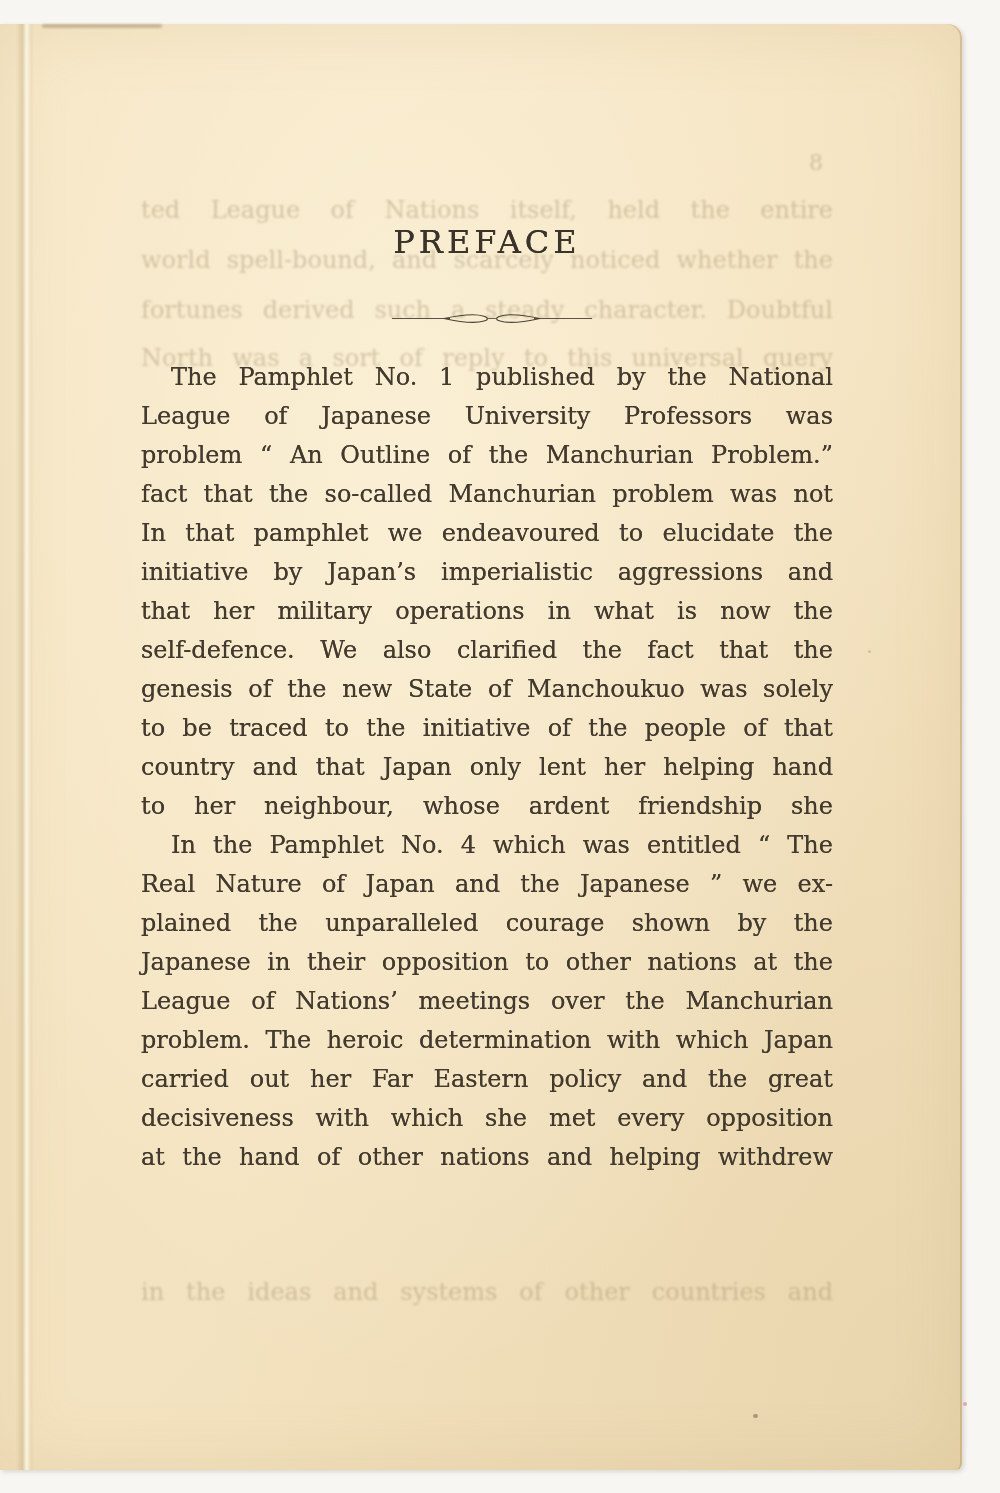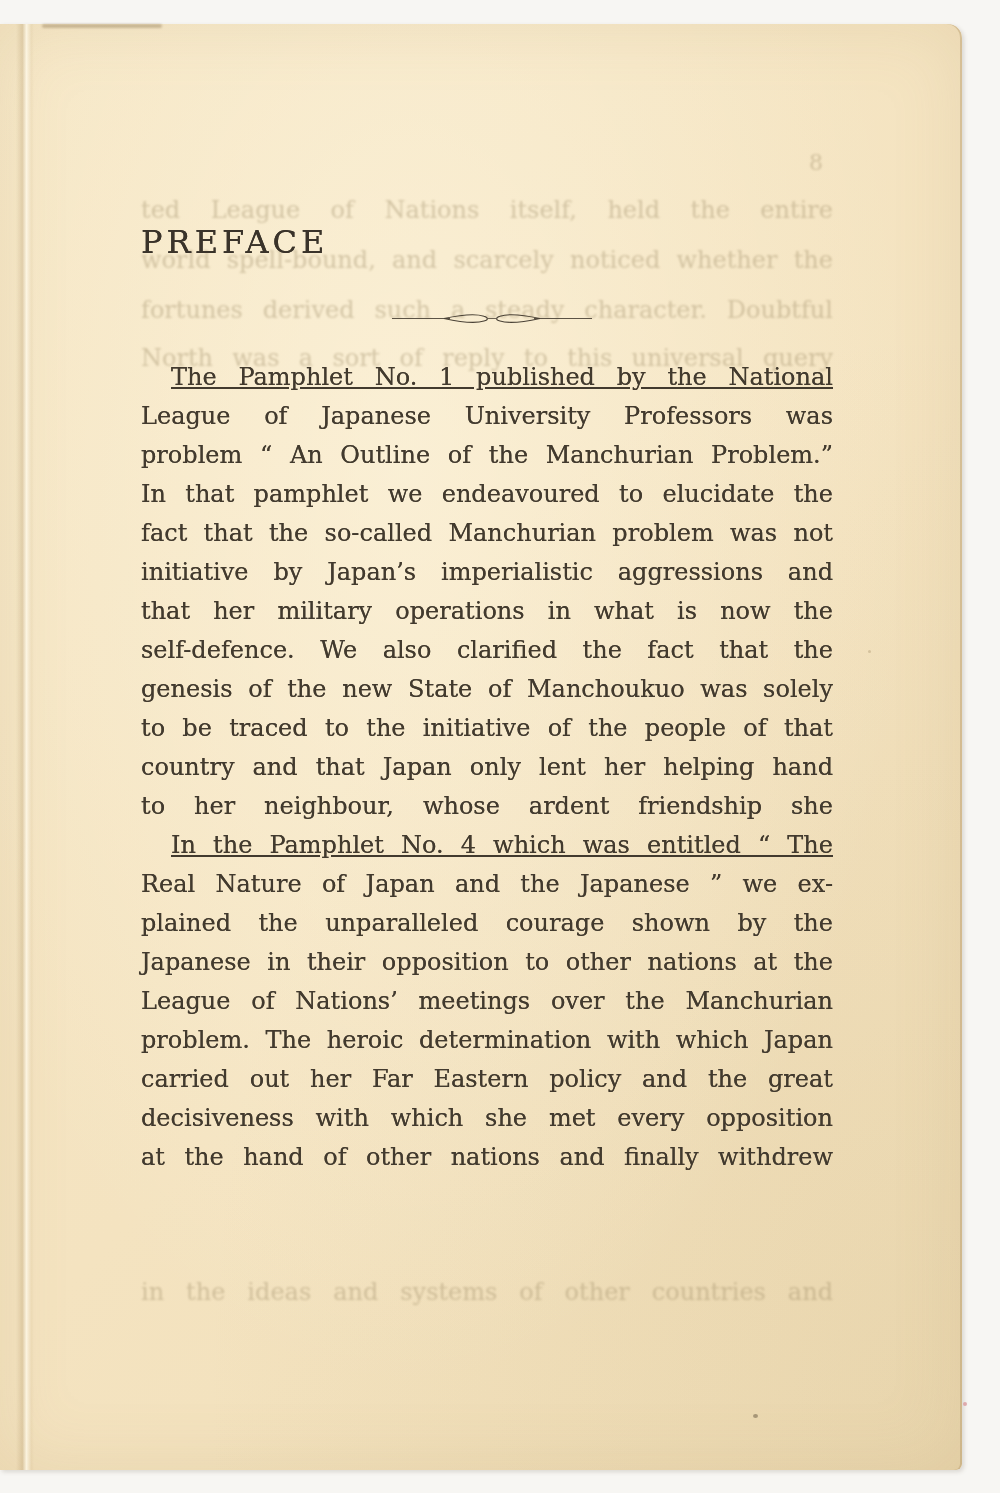--- a/index.html
+++ b/index.html
@@ -31,34 +31,34 @@
       rgba(150,118,66,0.06) 85%,
       rgba(150,118,66,0) 100%);
   }
   .top-smudge{
     position:absolute;left:42px;top:0;width:120px;height:4px;
     background:rgba(110,82,42,0.30);border-radius:3px;filter:blur(1.2px);
   }
   
   .title{
     position:absolute;left:141px;top:226px;width:692px;
-    font-size:32px;line-height:1;letter-spacing:4px;
+    text-align:center;font-size:32px;line-height:1;letter-spacing:4px;
     color:#3a332a;text-shadow:0 0 0.5px #3a332a;
   }
   
   .divider{position:absolute;left:392px;top:310px;width:200px;height:16px;}
   
   .bodytext{
     position:absolute;left:141px;top:358px;width:692px;
     font-size:24px;line-height:39px;color:#423a2e;
     text-shadow:0 0 0.5px rgba(66,58,46,0.85);
     word-spacing:1.5px;
   }
   .line{text-align:justify;text-align-last:justify;}
-  .line.indent{text-indent:30px;text-decoration:underline;}
+  .line.indent{text-indent:30px;}
   .line.para-end{text-align-last:left;}
   
   .ghost{
     position:absolute;left:141px;top:0;width:692px;height:1493px;
     color:#97855f;opacity:0.38;filter:blur(1.3px);
     font-size:24px;pointer-events:none;
   }
   .gline{position:absolute;left:0;right:0;text-align:justify;text-align-last:justify;}
   .gnum{position:absolute;left:668px;top:150px;font-size:22px;text-align:left;}
   
@@ -96,36 +96,36 @@
       <path d="M148,8.5 C132,5 116,3.6 108,6.2 C103.5,7.5 103.5,9.8 108,11 C116,13.6 132,12 148,8.5 Z"></path>
       <path d="M96,8.5 L104,8.5" stroke-width="0.8"></path>
     </g>
   </svg>
 
   <div class="bodytext">
 
   <div class="line indent">The Pamphlet No. 1 published by the National</div>
       <div class="line">League of Japanese University Professors was</div>
       <div class="line">problem “ An Outline of the Manchurian Problem.”</div>
+      <div class="line">fact that the so-called Manchurian problem was not</div>
       <div class="line">In that pamphlet we endeavoured to elucidate the</div>
-      <div class="line">fact that the so-called Manchurian problem was not</div>
       <div class="line">initiative by Japan’s imperialistic aggressions and</div>
       <div class="line">that her military operations in what is now the</div>
       <div class="line">self-defence.  We also clarified the fact that the</div>
       <div class="line">genesis of the new State of Manchoukuo was solely</div>
       <div class="line">to be traced to the initiative of the people of that</div>
       <div class="line">country and that Japan only lent her helping hand</div>
       <div class="line">to her neighbour, whose ardent friendship she</div>
       <div class="line indent">In the Pamphlet No. 4 which was entitled “ The</div>
       <div class="line">Real Nature of Japan and the Japanese ” we ex-</div>
       <div class="line">plained the unparalleled courage shown by the</div>
       <div class="line">Japanese in their opposition to other nations at the</div>
       <div class="line">League of Nations’ meetings over the Manchurian</div>
       <div class="line">problem.  The heroic determination with which Japan</div>
       <div class="line">carried out her Far Eastern policy and the great</div>
       <div class="line">decisiveness with which she met every opposition</div>
-      <div class="line">at the hand of other nations and finally withdrew</div>
+      <div class="line">at the hand of other nations and helping withdrew</div>
     </div>
 
   <div class="speck s1"></div>
   <div class="speck s2"></div>
   <div class="speck s3"></div>
 </div>
 
 </body></html>

